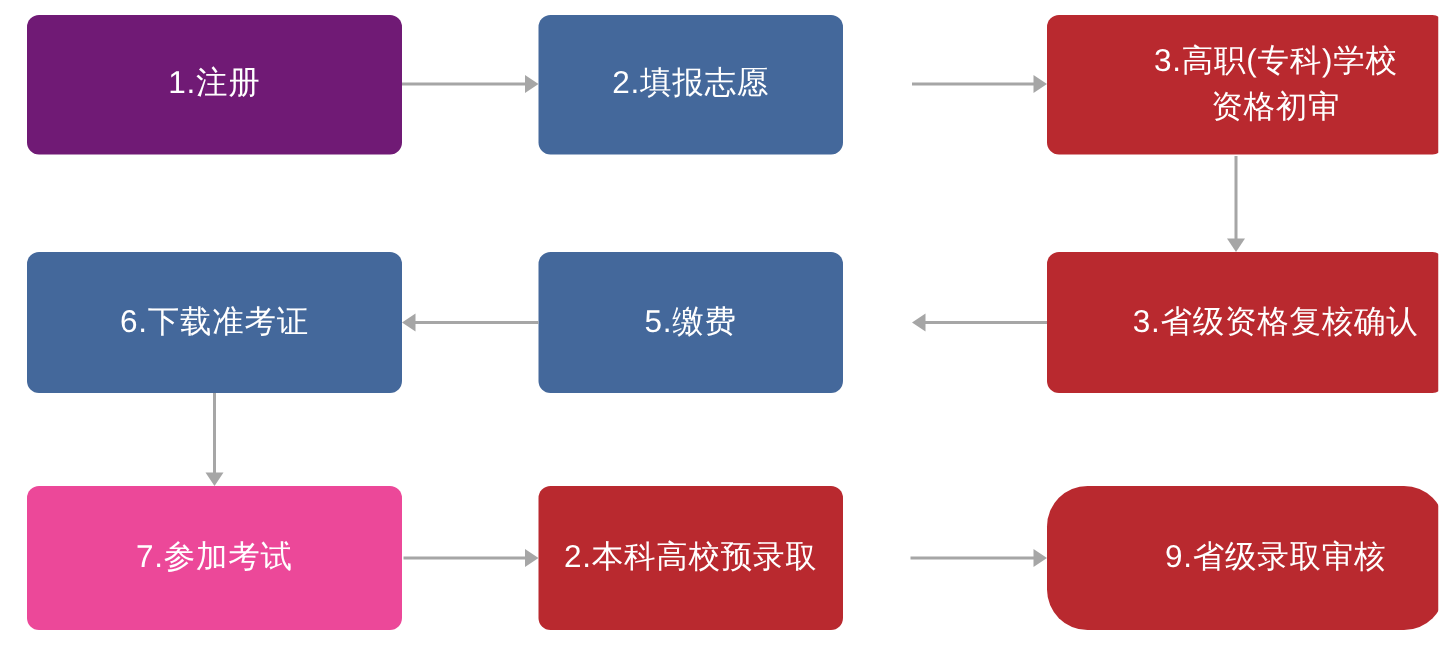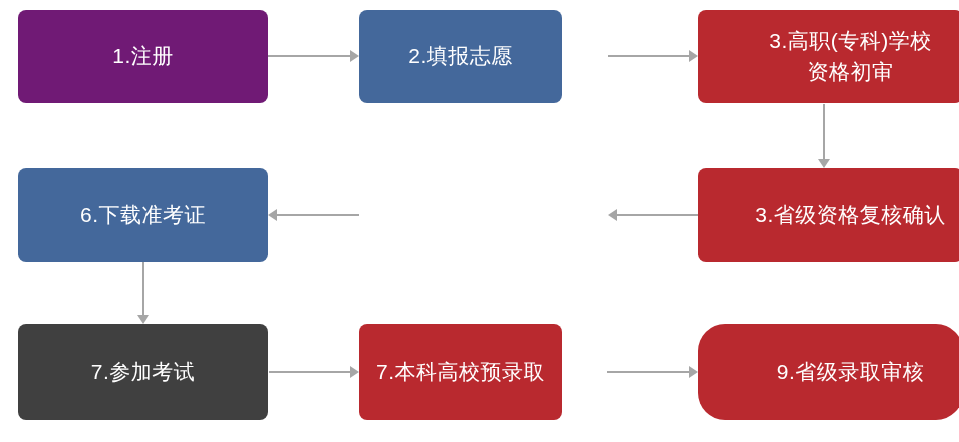--- a/index.html
+++ b/index.html
@@ -92,26 +92,27 @@
 
   <div class="step r1 c1" style="background-color: #701a75;">1.注册</div>
 
   <div class="step r1 c2" style="background-color: rgb(68, 104, 155);">2.填报志愿</div>
 
   <div class="step r1 c3" style="background-color: rgb(185, 41, 47);">3.高职(专科)学校
 资格初审</div>
 
   <div class="step r2 c3" style="background-color: rgb(185, 41, 47);">3.省级资格复核确认</div>
 
+  <div class="step r2 c2" style="background-color: rgb(68, 104, 155);">5.缴费</div>
 
   <div class="step r2 c1" style="background-color: rgb(68, 104, 155);">6.下载准考证</div>
 
-  <div class="step r3 c1" style="background-color: #404040;">7.参加考试</div>
+  <div class="step r3 c1" style="background-color: #ec4899;">7.参加考试</div>
 
-  <div class="step r3 c2" style="background-color: rgb(185, 41, 47);">7.本科高校预录取</div>
+  <div class="step r3 c2" style="background-color: rgb(185, 41, 47);">2.本科高校预录取</div>
 
   <div class="step r3 c3" style="background-color: rgb(185, 41, 47); border-radius: 27px;">9.省级录取审核</div>
 
   <div class="conn h right conn-1-2">
     <i class="line"></i>
     <i class="head"></i>
   </div>
   <div class="conn h right conn-2-3">
     <i class="line"></i>
     <i class="head"></i>

